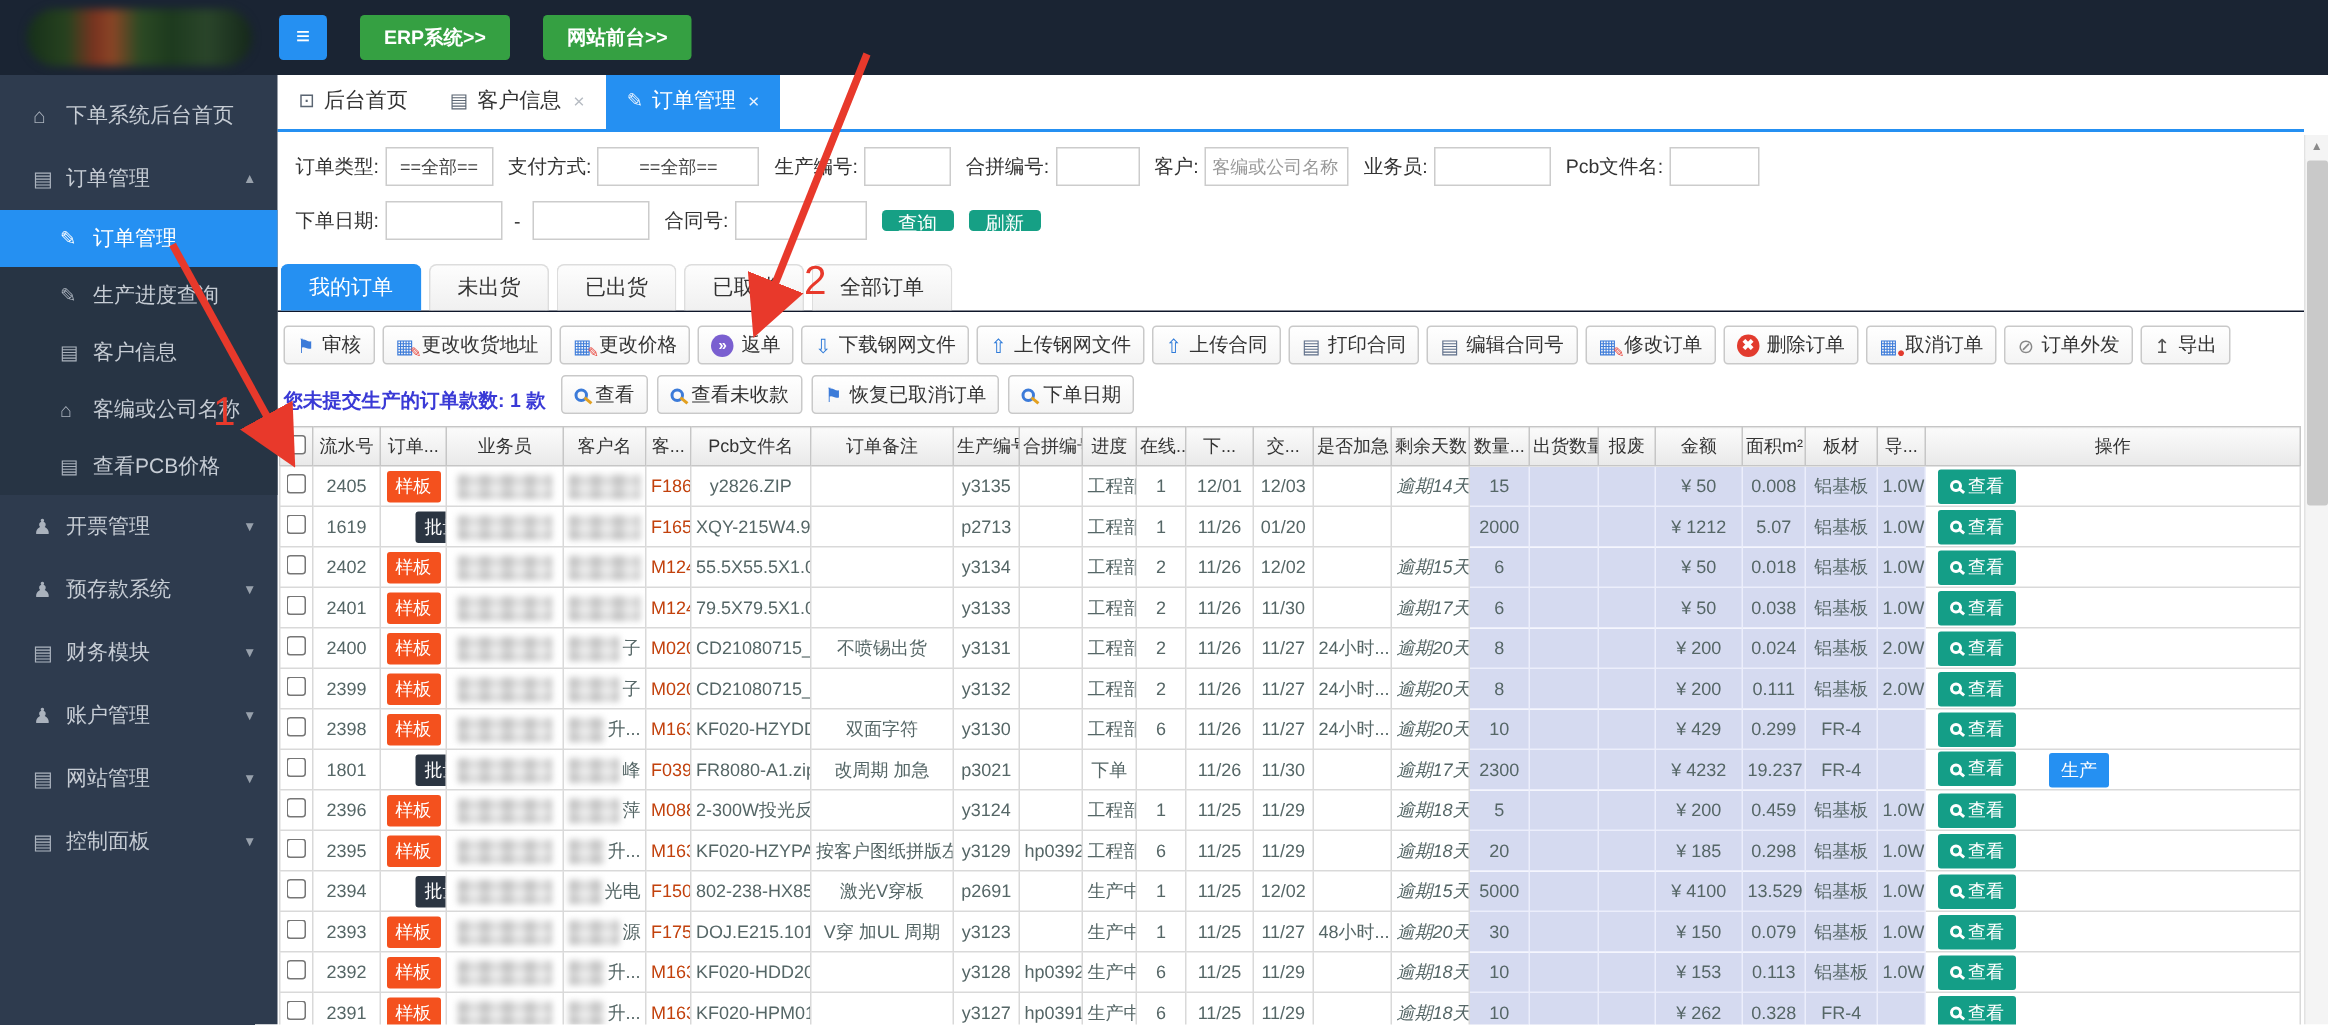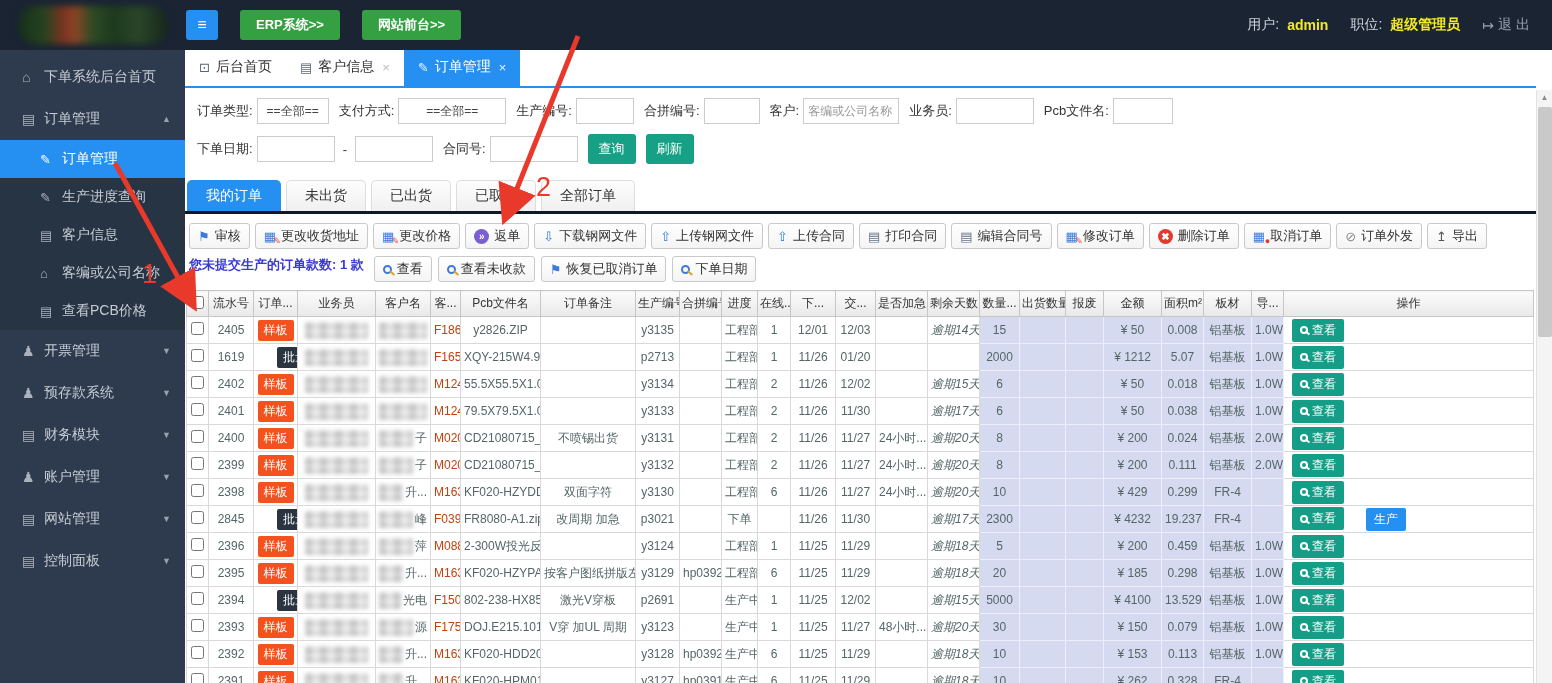--- a/index.html
+++ b/index.html
@@ -38,33 +38,33 @@
   .wtab.active { background:#2590f2; color:#fff; }
   .wtab.active .ti, .wtab.active .tx { color:#eaf3ff; }
 
   .filters { padding:10px 12px 4px 12px; font-size:13px; color:#333; }
   .frow { display:flex; align-items:center; margin-bottom:10px; flex-wrap:nowrap; }
   .frow label { margin:0 4px 0 10px; white-space:nowrap; }
   .frow label:first-child { margin-left:0;text-align:center; }
   .fbox, .finput { height:26px; border:1px solid #ccc; background:#fff; font-size:12px; color:#444; padding:0 4px; }
   .fbox { display:flex; align-items:center; justify-content:center; }
   .finput::placeholder { color:#999; }
-  .teal-btn { height:30px; padding:0 11px; background:#16a085; color:#fff; border:none; border-radius:3px; font-size:13px; margin-left:10px; cursor:pointer; }
-
-  .ordertabs { display:flex; align-items:flex-end; padding-left:2px; margin-top:2px; border-bottom:3px solid #0f172a; }
+  .teal-btn { height:14px; padding:0 11px; background:#16a085; color:#fff; border:none; border-radius:3px; font-size:13px; margin-left:10px; cursor:pointer; }
+
+  .ordertabs { display:flex; align-items:flex-end; padding-left:2px; margin-top:2px; border-bottom:1px solid #0f172a; }
   .otab { height:31px; display:flex; align-items:center; padding:0 18px; font-size:14px; color:#333; background:linear-gradient(#fdfdfd,#f0f0f0); border:1px solid #ddd; border-bottom:none; border-radius:5px 5px 0 0; margin-right:5px; cursor:pointer; }
   .otab.active { background:#2590f2; color:#fff; border-color:#2590f2; }
 
   .toolbar { display:flex; align-items:center; gap:5px; padding:9px 4px 5px 4px; flex-wrap:nowrap; }
   .tbtn { display:inline-flex; align-items:center; gap:5px; height:26px; padding:0 8px; background:linear-gradient(#ffffff,#f4f4f4); border:1px solid #c9c9c9; border-radius:3px; font-size:13px; color:#333; cursor:pointer; white-space:nowrap; }
   .gi { font-size:13px; line-height:1; position:relative; display:inline-block; }
   .gi .ov { position:absolute; right:-5px; bottom:-3px; font-size:9px; }
   .icirc { display:inline-block; width:15px; height:15px; line-height:15px; border-radius:50%; color:#fff; text-align:center; font-size:10px; font-weight:bold; }
 
-  .noticerow { display:flex; align-items:flex-start; gap:6px; padding:2px 4px 8px 4px; }
+  .noticerow { display:flex; align-items:flex-end; gap:6px; padding:2px 4px 8px 4px; }
   .notice-text { color:#3a3ad6; font-weight:bold; font-size:13px; margin-right:4px; white-space:nowrap; }
 
   .mag { display:inline-block; width:9px; height:9px; border:2px solid #3c7bd9; border-radius:50%; position:relative; flex:none; }
   .mag::after { content:""; position:absolute; width:6px; height:2px; background:#e2a020; right:-5px; bottom:-2px; transform:rotate(40deg); }
   .mag.white { border-color:#fff; width:8px; height:8px; }
   .mag.white::after { background:#fff; width:5px; right:-4px; bottom:-2px; }
 
   
   .tablewrap { margin:0 0 0 1px; }
   table.grid { border-collapse:collapse; table-layout:fixed; width:1345px; font-size:12px; }
@@ -98,30 +98,20 @@
   .overlay text { fill:#e8392b; font-size:27px; font-family:"Liberation Sans",sans-serif; }
 </style>
 </head>
 <body>
 
 <header class="topbar">
   <div class="logo-blur"></div>
   <button class="hamburger">≡</button>
   <button class="green-btn">ERP系统&gt;&gt;</button>
   <button class="green-btn">网站前台&gt;&gt;</button>
-  <div class="topbar-right">
-    <span>用户:</span>
-    <span class="yellow">admin</span>
-    <span>职位:</span>
-    <span class="yellow">超级管理员</span>
-    <span class="logout">
-      <span class="g">↦</span>
-      <span>退出</span>
-    </span>
-  </div>
 </header>
 
 <aside class="sidebar" id="sidebar">
     <div class="side-item">
       <span class="si">⌂</span>
       <span>下单系统后台首页</span>
     </div>
     <div class="side-item">
       <span class="si">▤</span>
       <span>订单管理</span>
@@ -602,21 +592,21 @@
             <td class="lav">0.299</td>
             <td class="lav">FR-4</td>
             <td class="lav"></td>
             <td class="opcell"><button class="op-btn">
                 <span class="mag white"></span>
                 <span>查看</span>
               </button></td>
           </tr>
           <tr>
             <td><input class="cbx" type="checkbox" style=""></td>
-            <td>2845</td>
+            <td>1801</td>
             <td><span class="badge batch">批量</span></td>
             <td><span class="blob"></span></td>
             <td>
               <span class="custcell">
                 <span class="blob"></span>
                 <span>峰</span>
               </span>
             </td>
             <td><span class="code-link">F039</span></td>
             <td class="pcb-text">FR8080-A1.zip</td>

